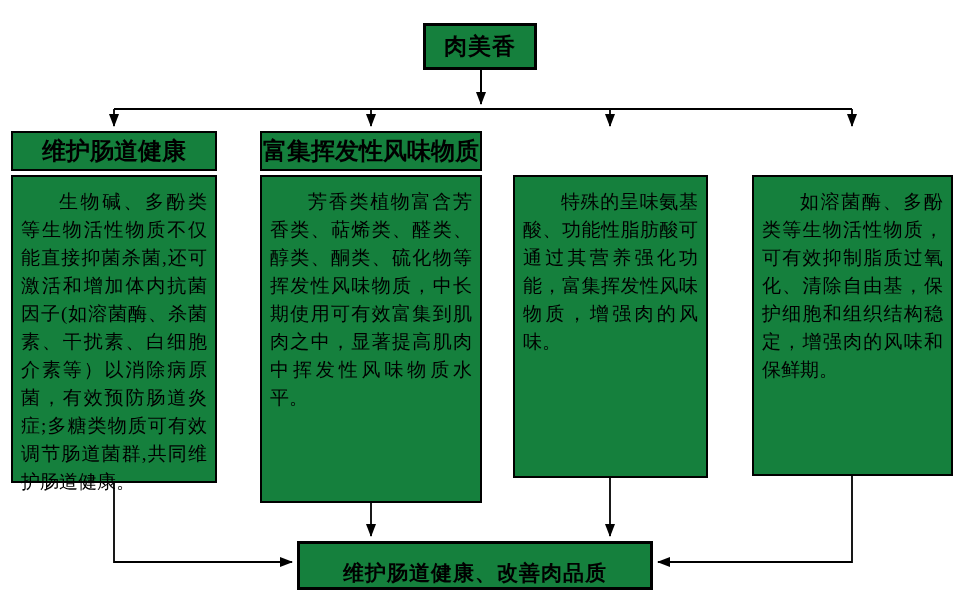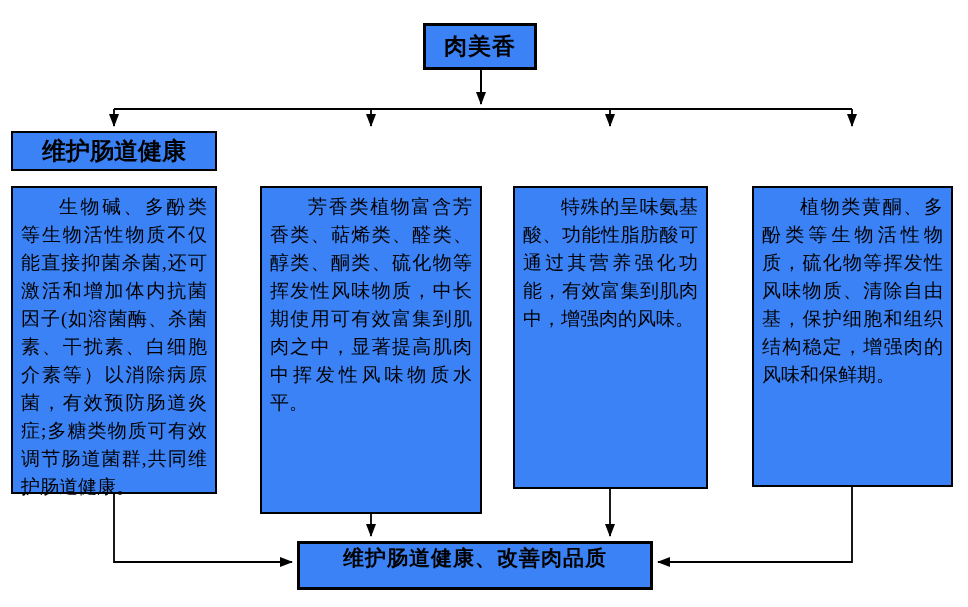--- a/index.html
+++ b/index.html
@@ -13,53 +13,53 @@
     overflow: hidden;
   }
   .connector-svg {
     position: absolute;
     left: 0; top: 0;
     width: 968px; height: 607px;
     pointer-events: none;
   }
   .box {
     position: absolute;
-    background: #3b82f6;
+    background: #15803d;
     border: 2px solid #000000;
     box-sizing: border-box;
   }
   .root-box {
     left: 423px; top: 23px; width: 114px; height: 47px;
     border-width: 3px;
     display: flex; align-items: center; justify-content: center;
     font-weight: bold; font-size: 23px; letter-spacing: 1px;
   }
   .header-box {
     top: 131px; height: 40px;
     display: flex; align-items: center; justify-content: center;
     font-weight: bold; font-size: 24px;
   }
   .body-box {
-    top: 186px;
+    top: 175px;
     font-size: 19px; line-height: 28px;
-    padding: 5px 8px;
+    padding: 11px 8px;
   }
   .body-text { text-align: justify; text-indent: 2em; }
   .hdr-c1, .bdy-c1 { left: 11px;  width: 206px; }
   .hdr-c2, .bdy-c2 { left: 260px; width: 222px; }
   .hdr-c3, .bdy-c3 { left: 513px; width: 195px; }
   .hdr-c4, .bdy-c4 { left: 752px; width: 201px; }
   .bdy-c1 { height: 308px; }
   .bdy-c2 { height: 328px; }
   .bdy-c3 { height: 303px; }
   .bdy-c4 { height: 301px; }
   .result-box {
     left: 297px; top: 541px; width: 356px; height: 49px;
     border-width: 3px;
-    display: flex; align-items: flex-start; justify-content: center;
+    display: flex; align-items: flex-end; justify-content: center;
     font-weight: bold; font-size: 21px; letter-spacing: 1px;
   }
 </style>
 </head>
 <body>
 
 <div class="canvas">
 
   <svg class="connector-svg" viewBox="0 0 968 607" xmlns="http://www.w3.org/2000/svg">
     <defs>
@@ -89,29 +89,32 @@
     <span>肉美香</span>
   </div>
 
   <div class="box header-box hdr-c1">
     <span>维护肠道健康</span>
   </div>
   <div class="box body-box bdy-c1">
     <div class="body-text">生物碱、多酚类等生物活性物质不仅能直接抑菌杀菌,还可激活和增加体内抗菌因子(如溶菌酶、杀菌素、干扰素、白细胞介素等）以消除病原菌，有效预防肠道炎症;多糖类物质可有效调节肠道菌群,共同维护肠道健康。</div>
   </div>
 
+  <div class="box header-box hdr-c2">
+    <span>富集挥发性风味物质</span>
+  </div>
   <div class="box body-box bdy-c2">
     <div class="body-text">芳香类植物富含芳香类、萜烯类、醛类、醇类、酮类、硫化物等挥发性风味物质，中长期使用可有效富集到肌肉之中，显著提高肌肉中挥发性风味物质水平。</div>
   </div>
 
   <div class="box body-box bdy-c3">
-    <div class="body-text">特殊的呈味氨基酸、功能性脂肪酸可通过其营养强化功能，有效富集到肌肉中，增强肉的风味。</div>
+    <div class="body-text">特殊的呈味氨基酸、功能性脂肪酸可通过其营养强化功能，富集挥发性风味物质，增强肉的风味。</div>
   </div>
 
   <div class="box body-box bdy-c4">
-    <div class="body-text">植物类黄酮、多酚类等生物活性物质，硫化物等挥发性风味物质、清除自由基，保护细胞和组织结构稳定，增强肉的风味和保鲜期。</div>
+    <div class="body-text">如溶菌酶、多酚类等生物活性物质，可有效抑制脂质过氧化、清除自由基，保护细胞和组织结构稳定，增强肉的风味和保鲜期。</div>
   </div>
 
   <div class="box result-box">
     <span>维护肠道健康、改善肉品质</span>
   </div>
 
 </div>
 
 </body></html>

